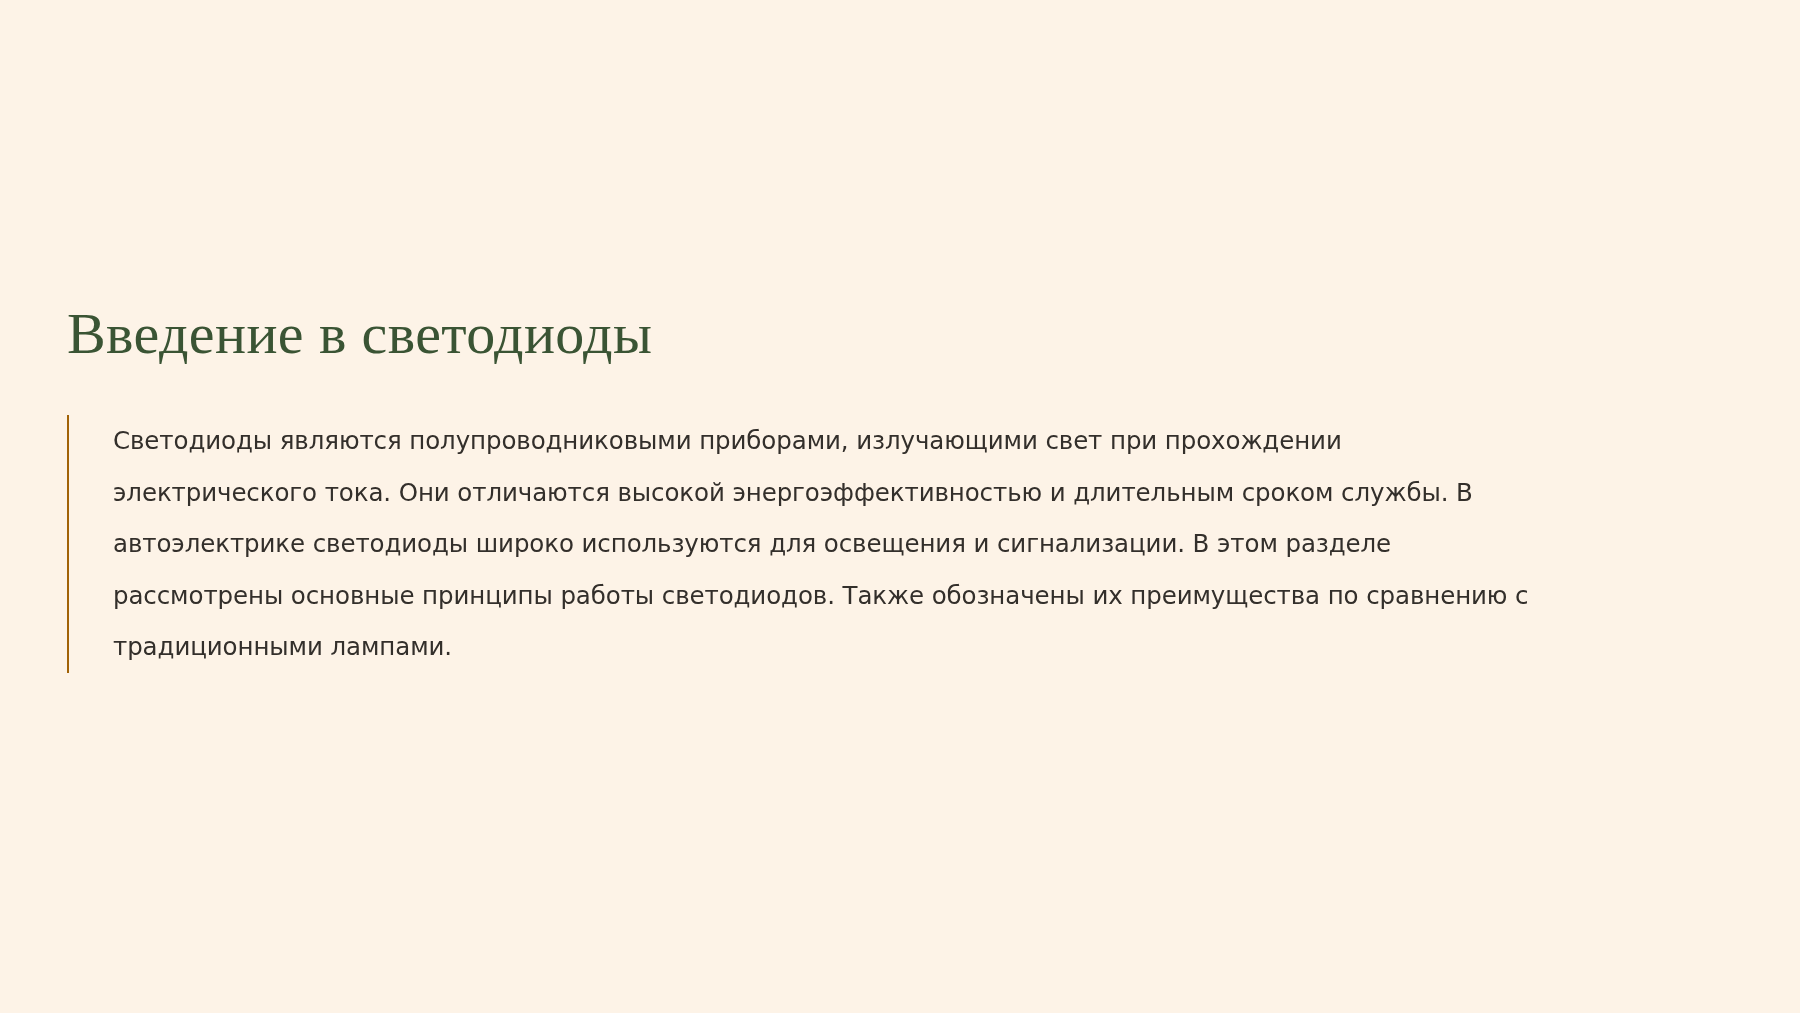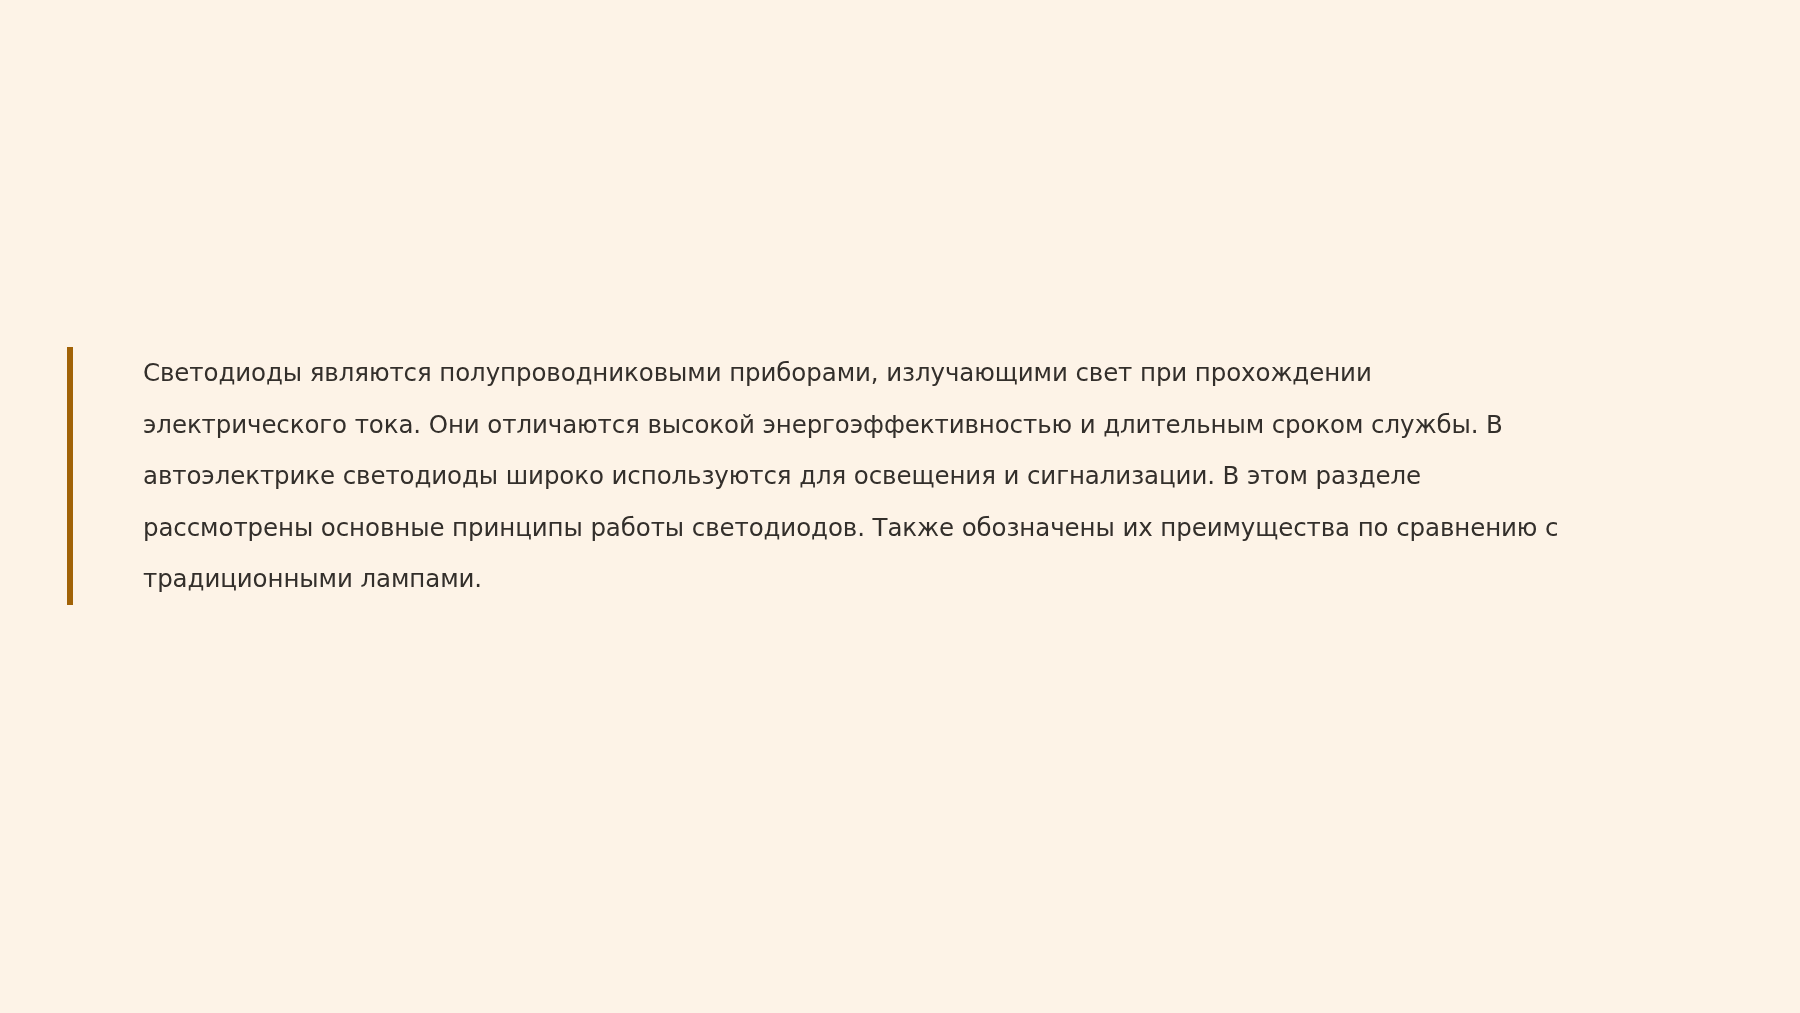--- a/index.html
+++ b/index.html
@@ -35,41 +35,42 @@
     font-weight: 400;
     font-size: 58px;
     line-height: 1.18;
     letter-spacing: 0.4px;
     color: #3a5434;
     white-space: nowrap;
   }
 
   .intro-block {
     margin-top: 47px;
-    border-left: 6px solid #a16207;
-    padding-left: 70px;
+    border-left: 2px solid #a16207;
+    padding-left: 44px;
     box-sizing: border-box;
   }
 
   .intro-paragraph {
     margin: 0;
     font-family: "DejaVu Sans", "Liberation Sans", sans-serif;
     font-size: 24.5px;
     line-height: 51.5px;
     color: #332f2b;
     letter-spacing: -0.1px;
     text-align: left;
     max-width: 1430px;
   }
 </style>
 </head>
 <body>
 
 <div class="slide">
   <div class="content">
 
+    <h1 class="page-title">Введение в светодиоды</h1>
 
     <div class="intro-block">
       <p class="intro-paragraph">Светодиоды являются полупроводниковыми приборами, излучающими свет при прохождении электрического тока. Они отличаются высокой энергоэффективностью и длительным сроком службы. В автоэлектрике светодиоды широко используются для освещения и сигнализации. В этом разделе рассмотрены основные принципы работы светодиодов. Также обозначены их преимущества по сравнению с традиционными лампами.</p>
     </div>
 
   </div>
 </div>
 
 </body></html>

